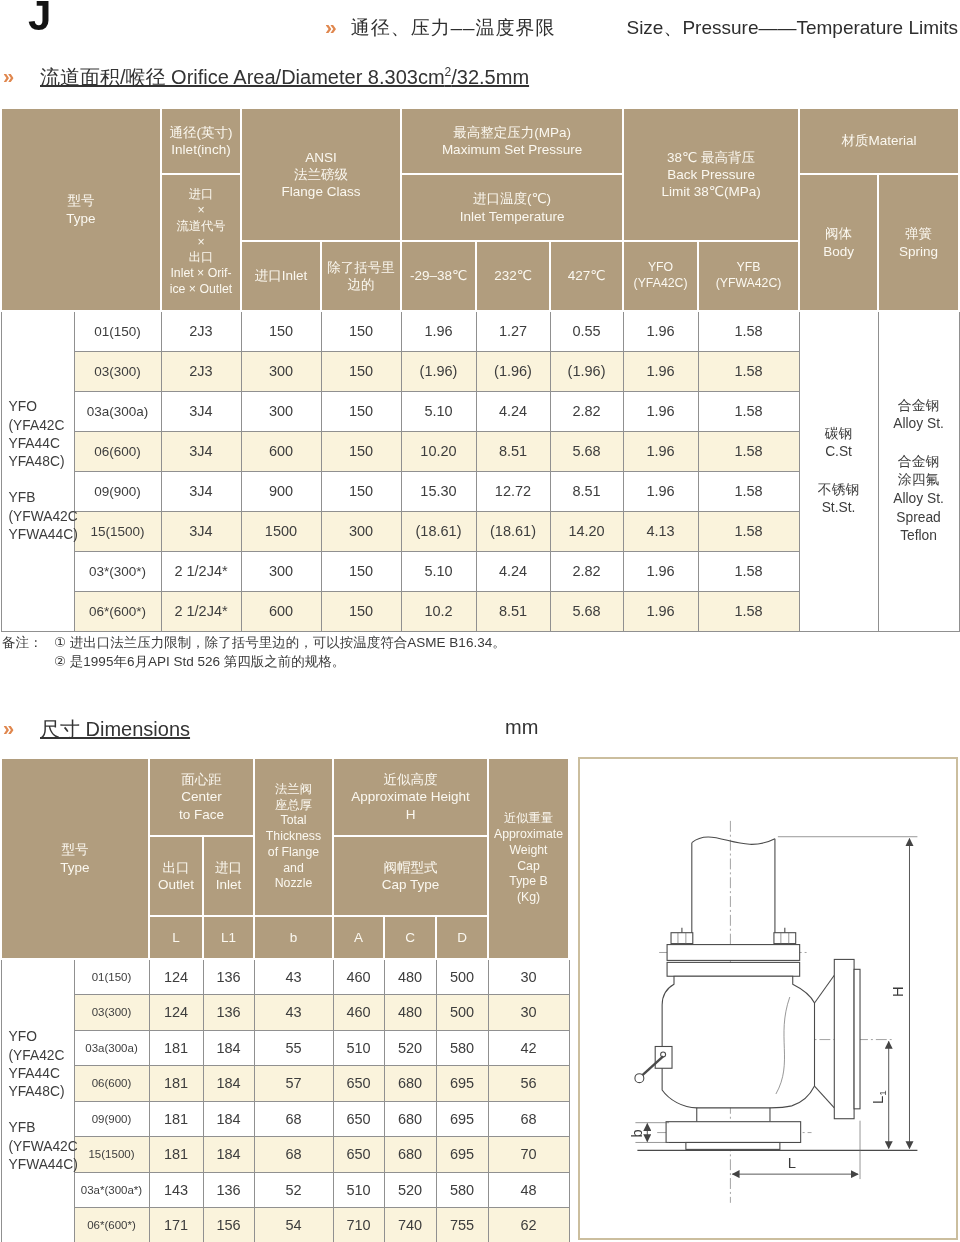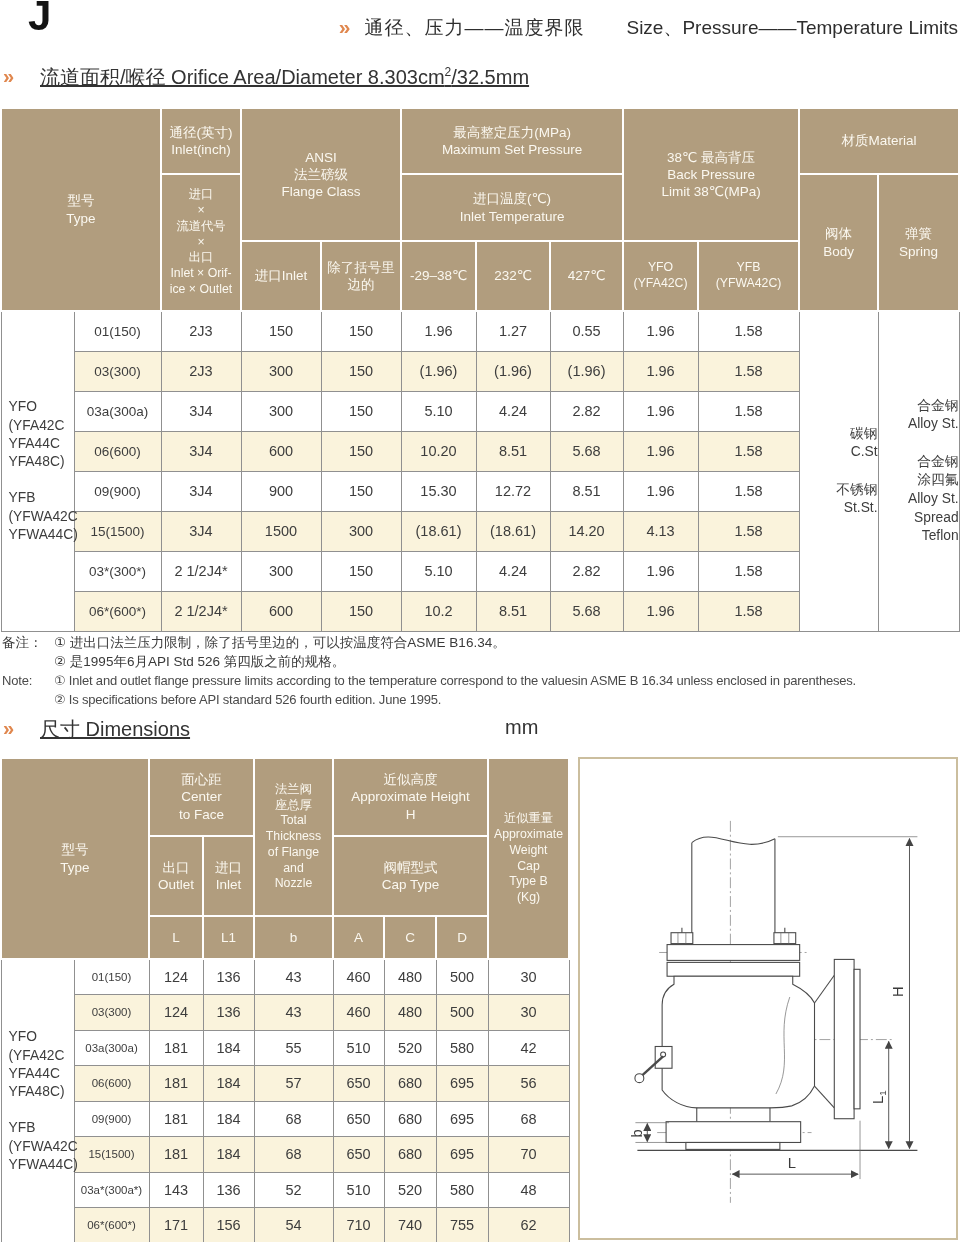--- a/index.html
+++ b/index.html
@@ -3,37 +3,37 @@
 <meta charset="utf-8">
 <style>
   html,body{margin:0;padding:0;background:#fff;}
   .page{position:relative;width:960px;height:1242px;background:#fff;overflow:hidden;
         font-family:"Liberation Sans","DejaVu Sans",sans-serif;color:#3c3c3c;}
   
   .letter{position:absolute;left:28px;top:-8px;font-size:42px;font-weight:bold;color:#141414;}
   .top-title{position:absolute;top:15px;right:2px;display:flex;align-items:baseline;font-size:19px;color:#2e2e2e;}
   .chev{color:#e0874e;font-weight:bold;}
   .top-title .chev{font-size:21px;margin-right:14px;}
-  .top-title .zh{margin-right:42px;letter-spacing:1px;}
+  .top-title .zh{margin-right:71px;letter-spacing:1px;font-family:Liberation Mono, monospace;}
   
   .sec{position:absolute;left:0;width:960px;height:30px;}
   .sec .chev{position:absolute;left:3px;top:1px;font-size:20px;}
   .sec .t{position:absolute;left:40px;top:0;font-size:20px;color:#333;text-decoration:underline;}
   .sec sup{font-size:12px;}
   .sec .unit{position:absolute;left:505px;top:0;font-size:20px;color:#333;}
   
   table{position:absolute;border-collapse:collapse;table-layout:fixed;}
   th{background:#b19d7e;color:#fbf8f0;font-weight:normal;border:2px solid #fff;
      text-align:center;vertical-align:middle;white-space:pre-line;font-size:13.5px;line-height:1.28;padding:0;}
   th.sm{font-size:12.3px;}
   td{border:1px solid #909090;background:#fff;text-align:center;vertical-align:middle;
      font-size:14.5px;color:#3d3d3d;padding:0;white-space:pre-line;}
   tbody tr.s td{background:#faf3dc;}
   td.model-cell{text-align:left;padding-left:7px;font-size:13.8px;line-height:1.32;background:#fff;}
-  td.mat-cell{font-size:13.8px;line-height:1.35;background:#fff;text-align:right;}
+  td.mat-cell{font-size:13.8px;line-height:1.35;background:#fff;}
   #table1 tbody tr{height:40px;}
   #table2 tbody tr{height:35.5px;}
   #table1 td.c-size{font-size:13.5px;}
   #table2 td.c-size{font-size:11.5px;}
   
   .notes{position:absolute;left:2px;top:633px;width:956px;}
   .note-row{display:flex;line-height:19px;gap:8px;}
   .note-row .lb{width:44px;flex:none;font-size:13.5px;color:#3a3a3a;}
   .note-row .tx{font-size:13.5px;color:#3a3a3a;}
   .note-row.en .lb,.note-row.en .tx{font-size:13px;color:#4a4a4a;letter-spacing:-0.2px;}
@@ -237,28 +237,20 @@
   </table>
 
   <div class="notes">
     <div class="note-row">
       <span class="lb">备注：</span>
       <span class="tx">① 进出口法兰压力限制，除了括号里边的，可以按温度符合ASME B16.34。</span>
     </div>
     <div class="note-row">
       <span class="lb"></span>
       <span class="tx">② 是1995年6月API Std 526 第四版之前的规格。</span>
-    </div>
-    <div class="note-row en">
-      <span class="lb">Note:</span>
-      <span class="tx">① Inlet and outlet flange pressure limits according to the temperature correspond to the  valuesin ASME B 16.34 unless enclosed in parentheses.</span>
-    </div>
-    <div class="note-row en">
-      <span class="lb"></span>
-      <span class="tx">② Is specifications before API standard 526 fourth edition. June 1995.</span>
     </div>
   </div>
 
   <div class="sec" style="top:716px;">
     <span class="chev">»</span>
     <span class="t">尺寸 Dimensions</span>
     <span class="unit">mm</span>
   </div>
 
   <table id="table2" style="left:0;top:757px;width:568px;">

